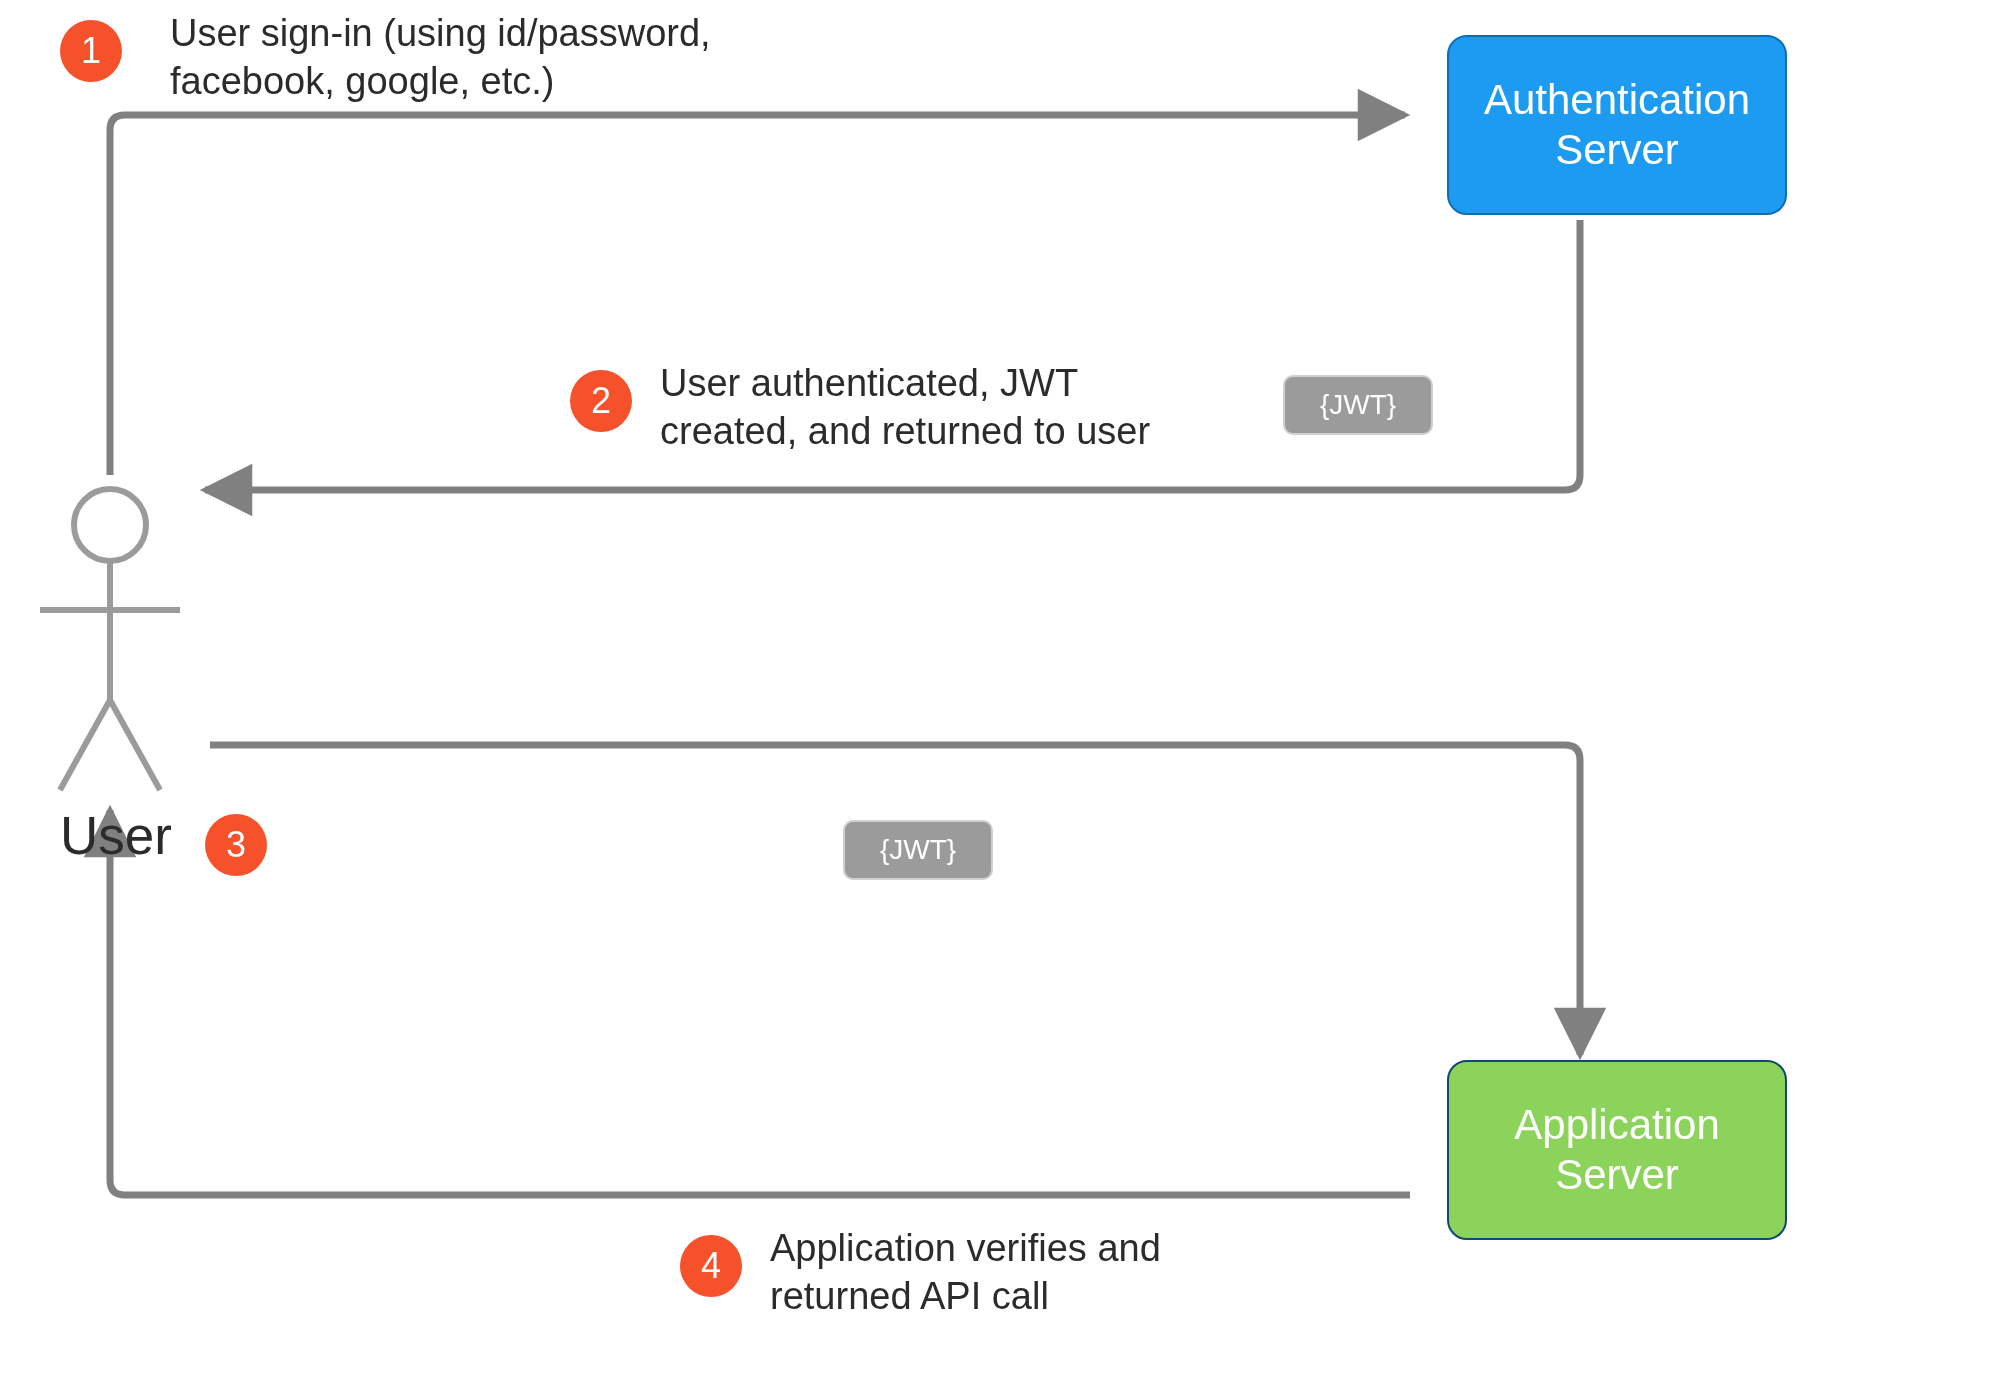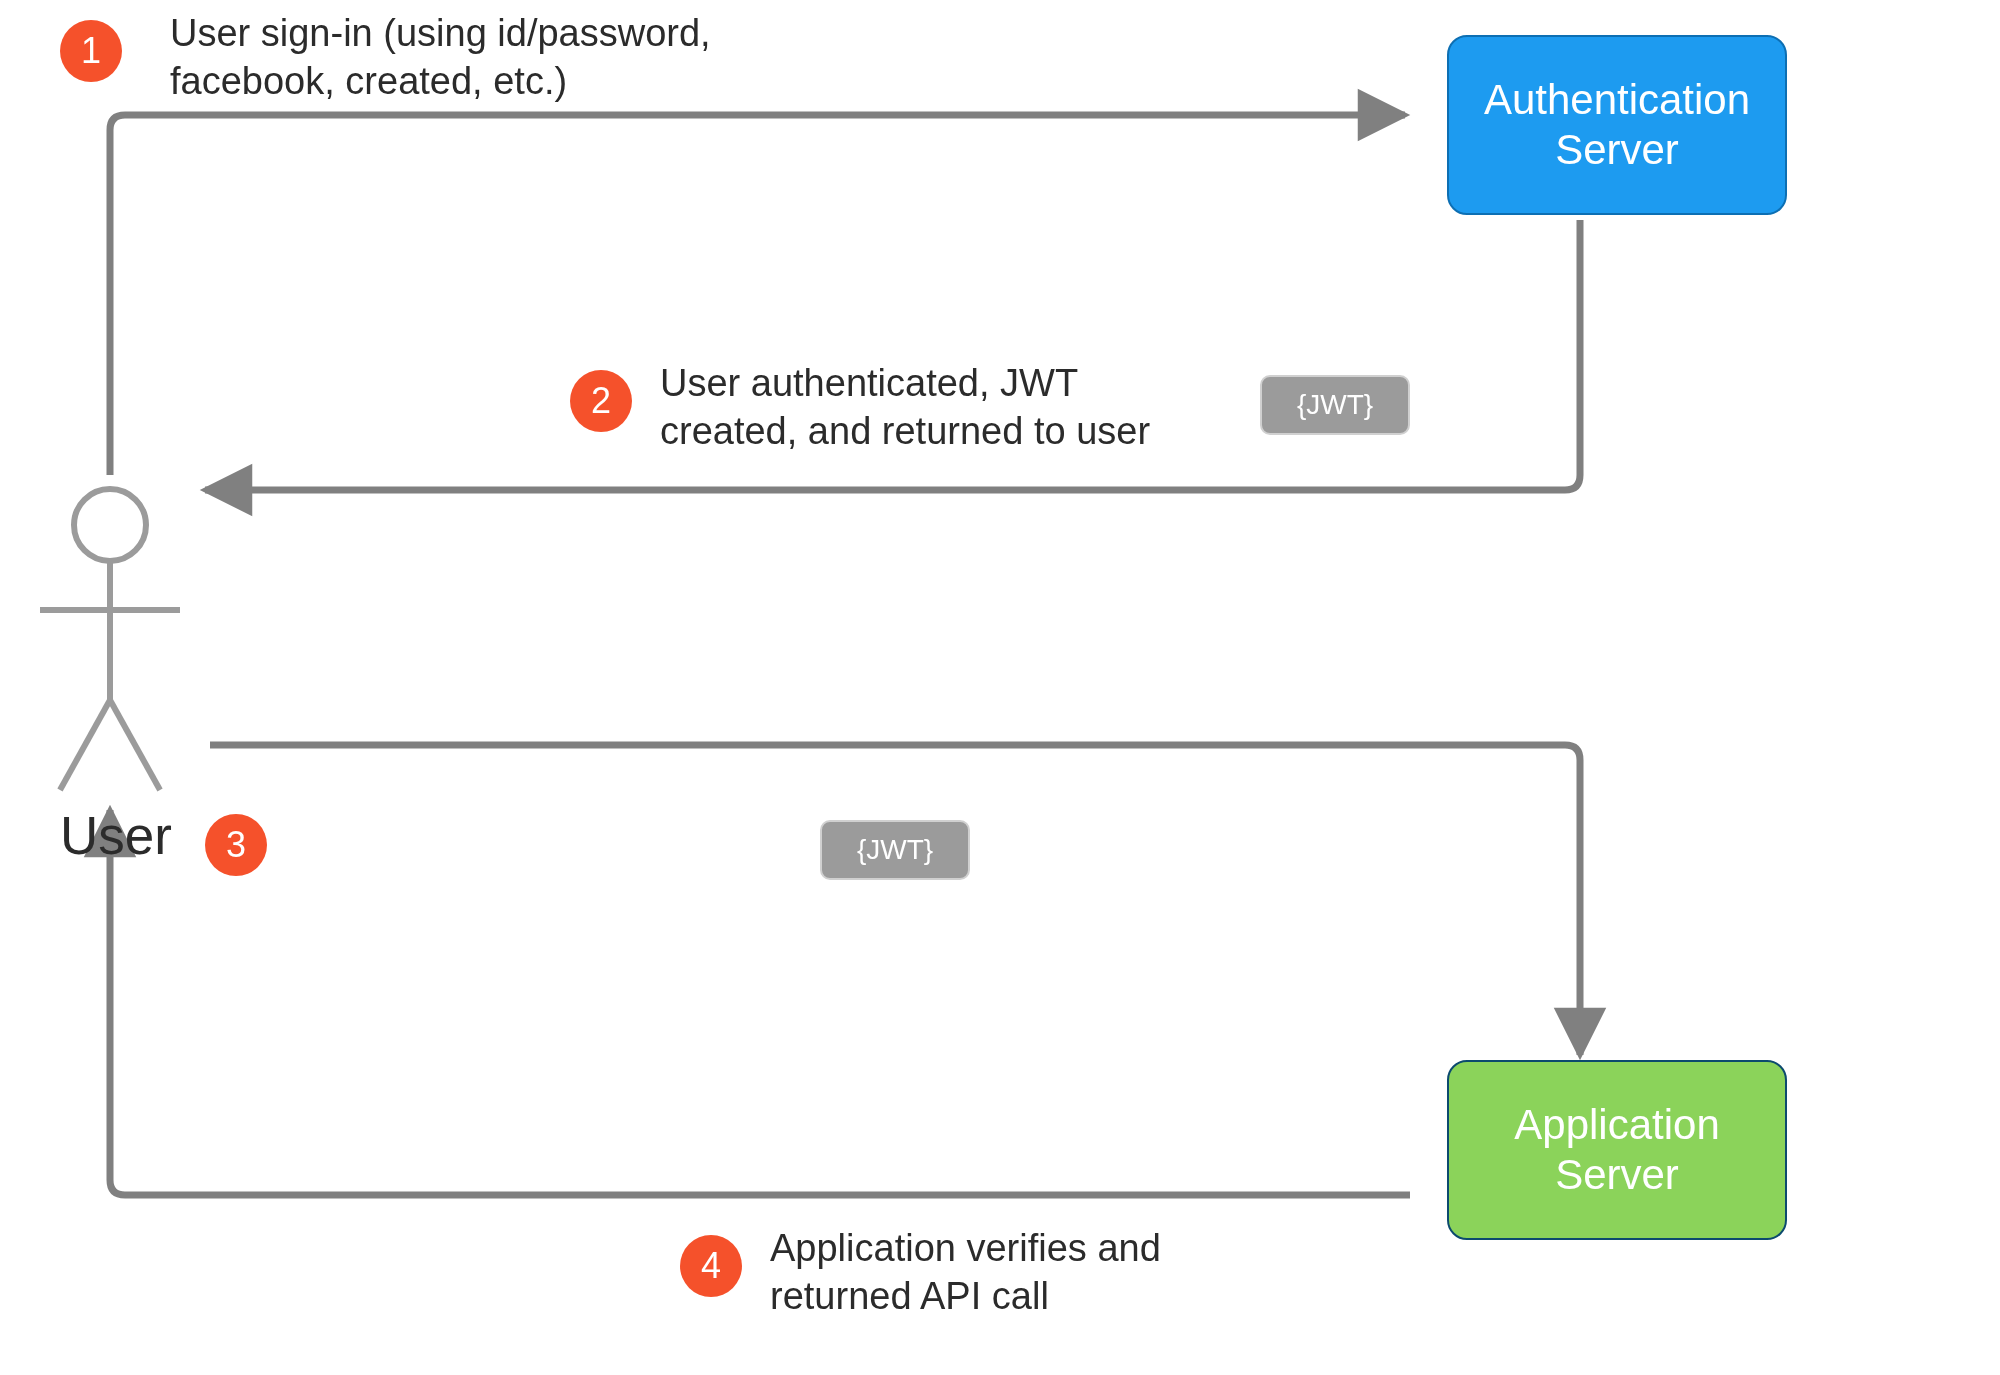--- a/index.html
+++ b/index.html
@@ -61,20 +61,21 @@
       width: 150px;
       height: 60px;
       border-radius: 10px;
       background: #9b9b9b;
       border: 2px solid #d0d0d0;
       color: #fff;
       font-size: 28px;
       display: flex;
       align-items: center;
       justify-content: center;
+      margin-left: 23px;
     }
     .user-label {
       position: absolute;
       font-size: 53px;
       color: #2b2b2b;
     }
     svg.arrows {
       position: absolute;
       inset: 0;
       width: 2000px;
@@ -108,21 +109,21 @@
 
     <path d="M 210 745 L 1565 745 Q 1580 745 1580 760 L 1580 1055" stroke="#808080" stroke-width="7" fill="none" marker-end="url(#arrowhead)"></path>
 
     <path d="M 1410 1195 L 125 1195 Q 110 1195 110 1180 L 110 810" stroke="#808080" stroke-width="7" fill="none" marker-end="url(#arrowhead)"></path>
   </svg>
 
   <div class="user-label" style="left:60px; top:805px;">User</div>
 
   <div class="step-badge" style="left:60px; top:20px;">1</div>
   <div class="step-text" style="left:170px; top:10px; width:720px; white-space:pre-line;">User sign-in (using id/password,
-facebook, created, etc.)</div>
+facebook, google, etc.)</div>
 
   <div class="step-badge" style="left:570px; top:370px;">2</div>
   <div class="step-text" style="left:660px; top:360px; width:560px; white-space:pre-line;">User authenticated, JWT
 created, and returned to user</div>
 
   <div class="step-badge" style="left:205px; top:814px;">3</div>
 
   <div class="step-badge" style="left:680px; top:1235px;">4</div>
   <div class="step-text" style="left:770px; top:1225px; width:520px; white-space:pre-line;">Application verifies and
 returned API call</div>

